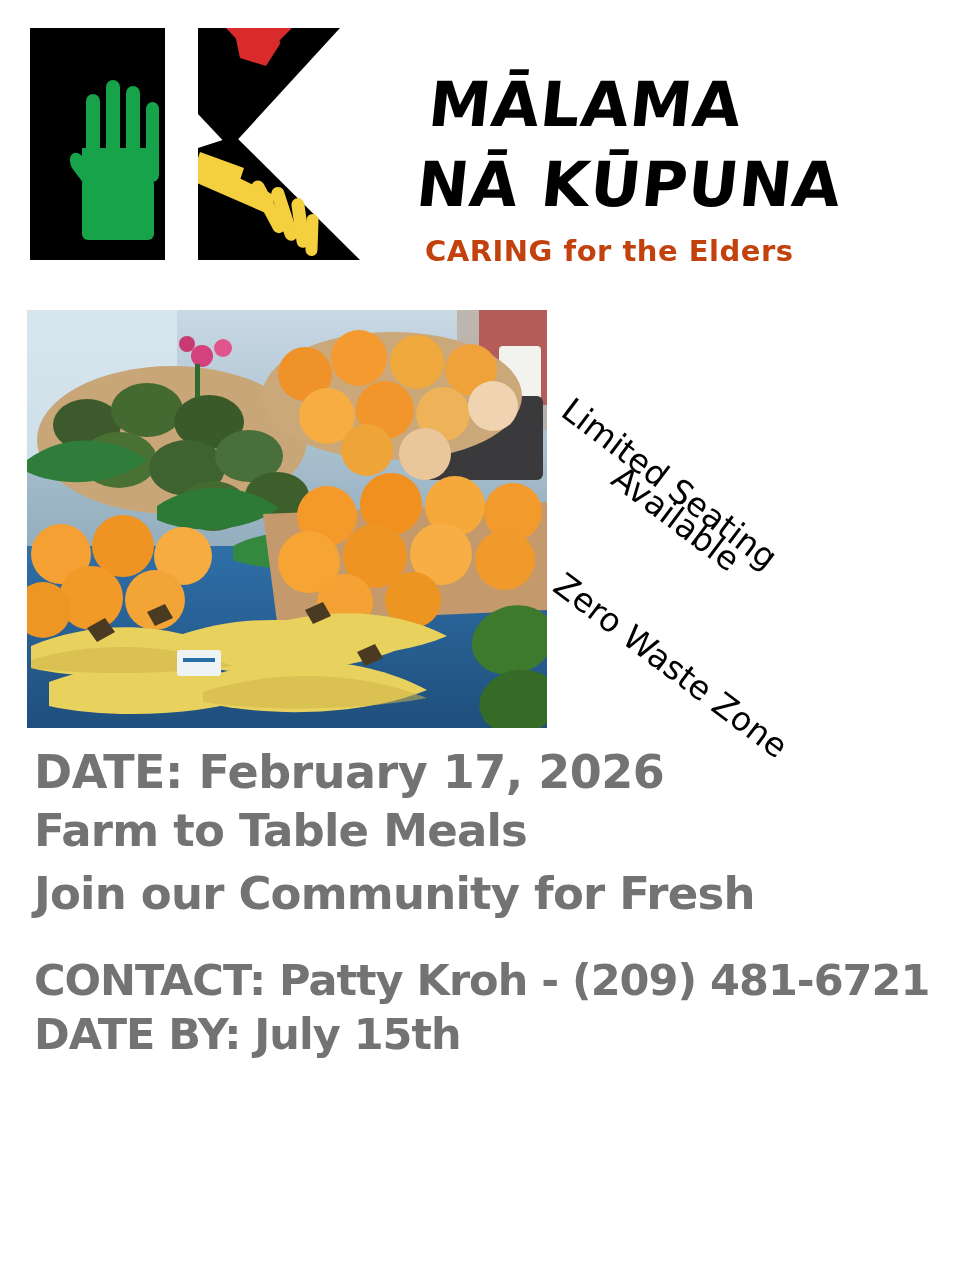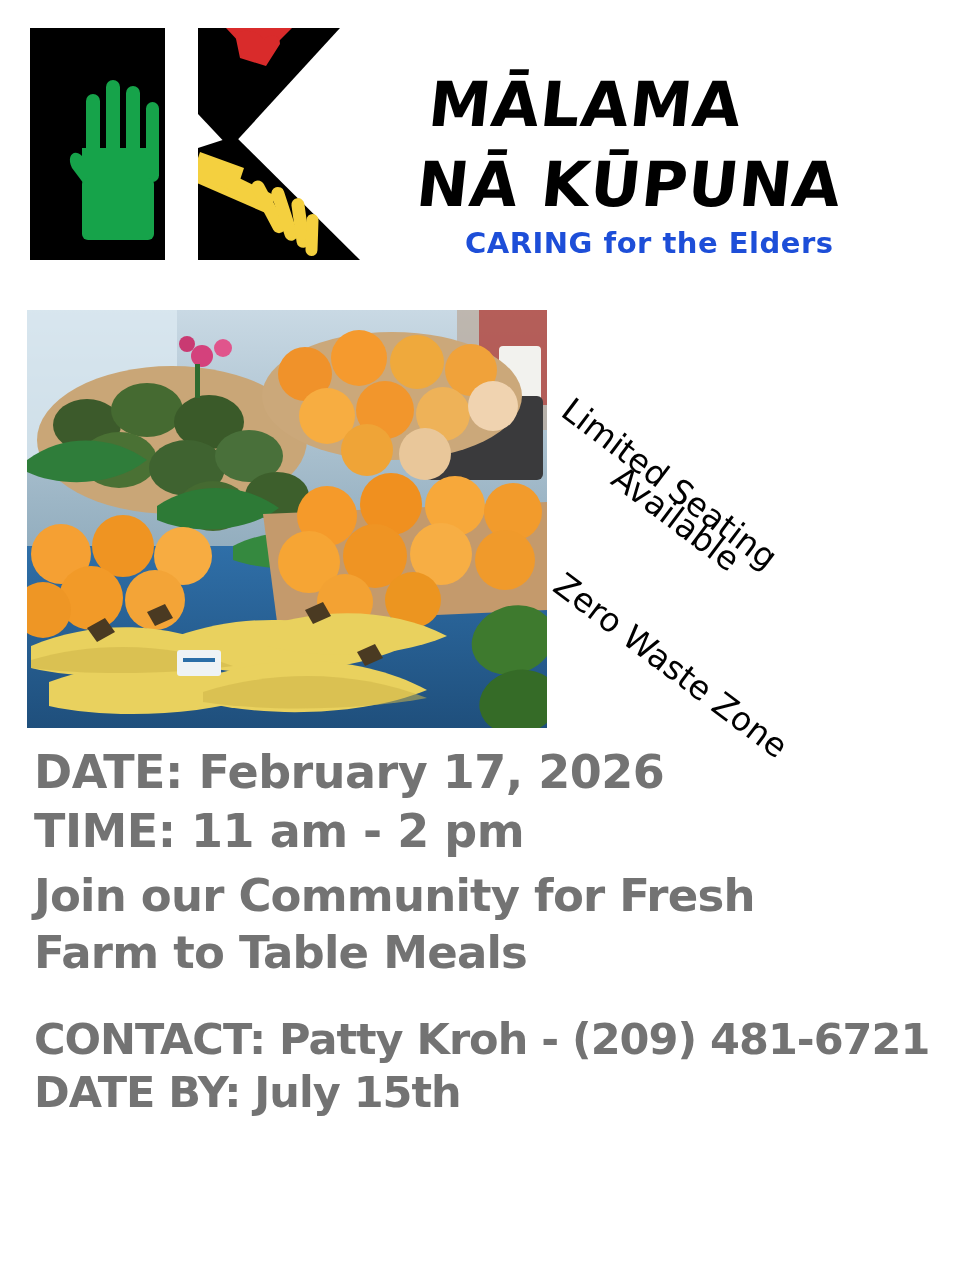--- a/index.html
+++ b/index.html
@@ -58,28 +58,27 @@
   #wm-line2 {
     font-size: 62px;
     position: absolute;
     left: 2px;
     top: 104px;
     transform: skewX(-6deg);
   }
   #wm-tagline {
     position: absolute;
     left: 10px;
-    top: 176px;
+    top: 184px;
     font-family: "DejaVu Sans", sans-serif;
     font-size: 29px;
     font-weight: bold;
-    color: #1d4ed8;
+    color: #c2410c;
     letter-spacing: 0.5px;
     white-space: nowrap;
-    margin-left: 40px;
   }
 
   
   #photo {
     position: absolute;
     left: 27px;
     top: 310px;
     width: 520px;
     height: 418px;
     overflow: hidden;
@@ -295,27 +294,24 @@
   <div class="angled" id="note-1b">Available</div>
   <div class="angled" id="note-2">Zero Waste Zone</div>
 </div>
 
 <div id="details">
 
   <div class="detail-line big" id="line-date">
     <span class="label">DATE:</span><span> February 17, 2026</span>
   </div>
 
-  <div class="detail-line big" id="line-time">
-    <span class="label">TIME:</span><span> 11 am - 2 pm</span>
-  </div>
-
-
+
+
+  <div class="detail-line body-line" id="line-join2">Farm to Table Meals</div>
   <div class="detail-line body-line" id="line-join">Join our Community for Fresh</div>
-  <div class="detail-line body-line" id="line-join2">Farm to Table Meals</div>
 
   <div class="detail-line contact" id="line-contact">
     <span class="label">CONTACT:</span><span> Patty Kroh - (209) 481-6721</span>
   </div>
 
   <div class="detail-line contact" id="line-rsvp">
     <span class="label">DATE BY:</span><span> July 15th</span>
   </div>
 </div>
 

